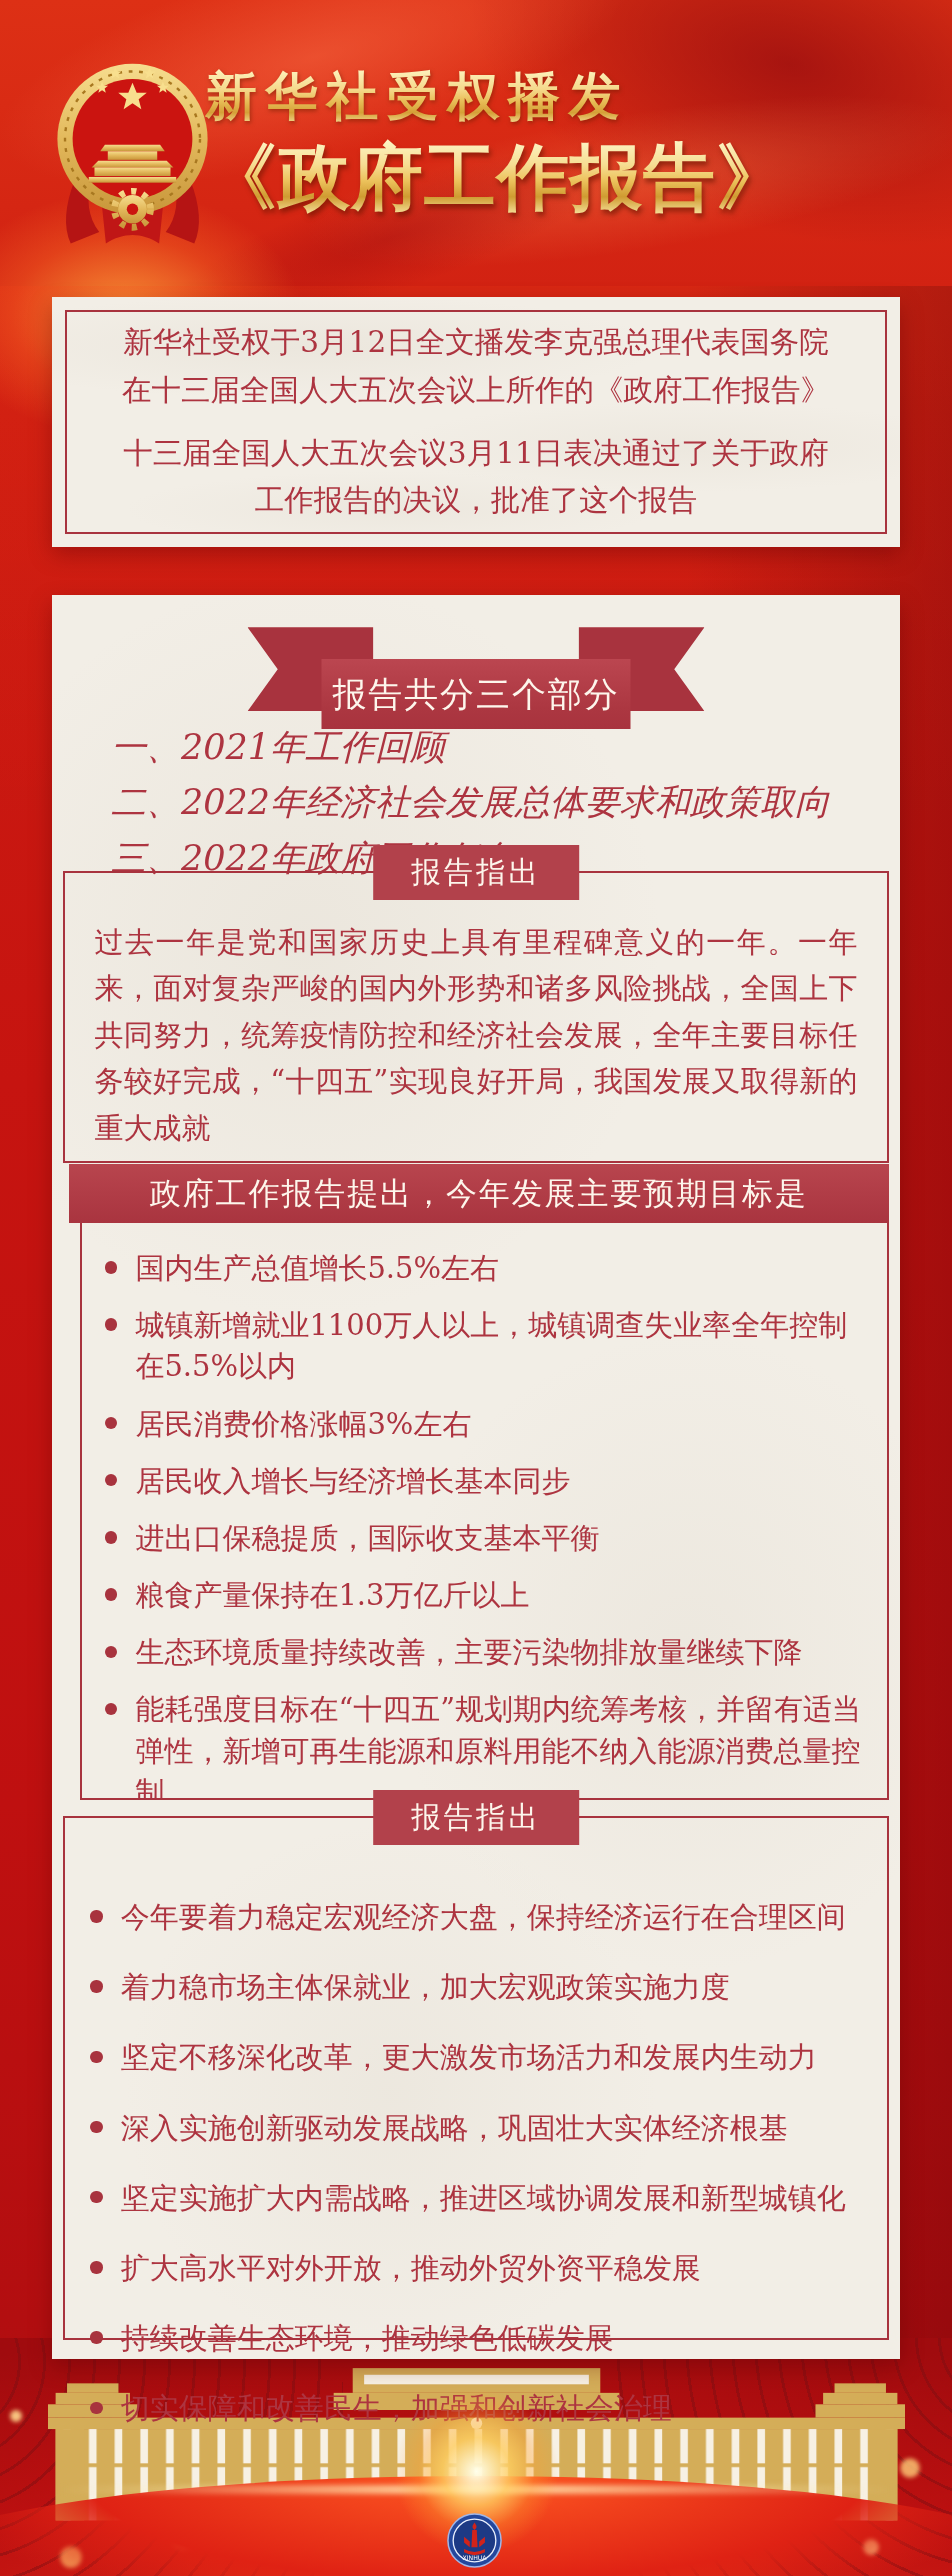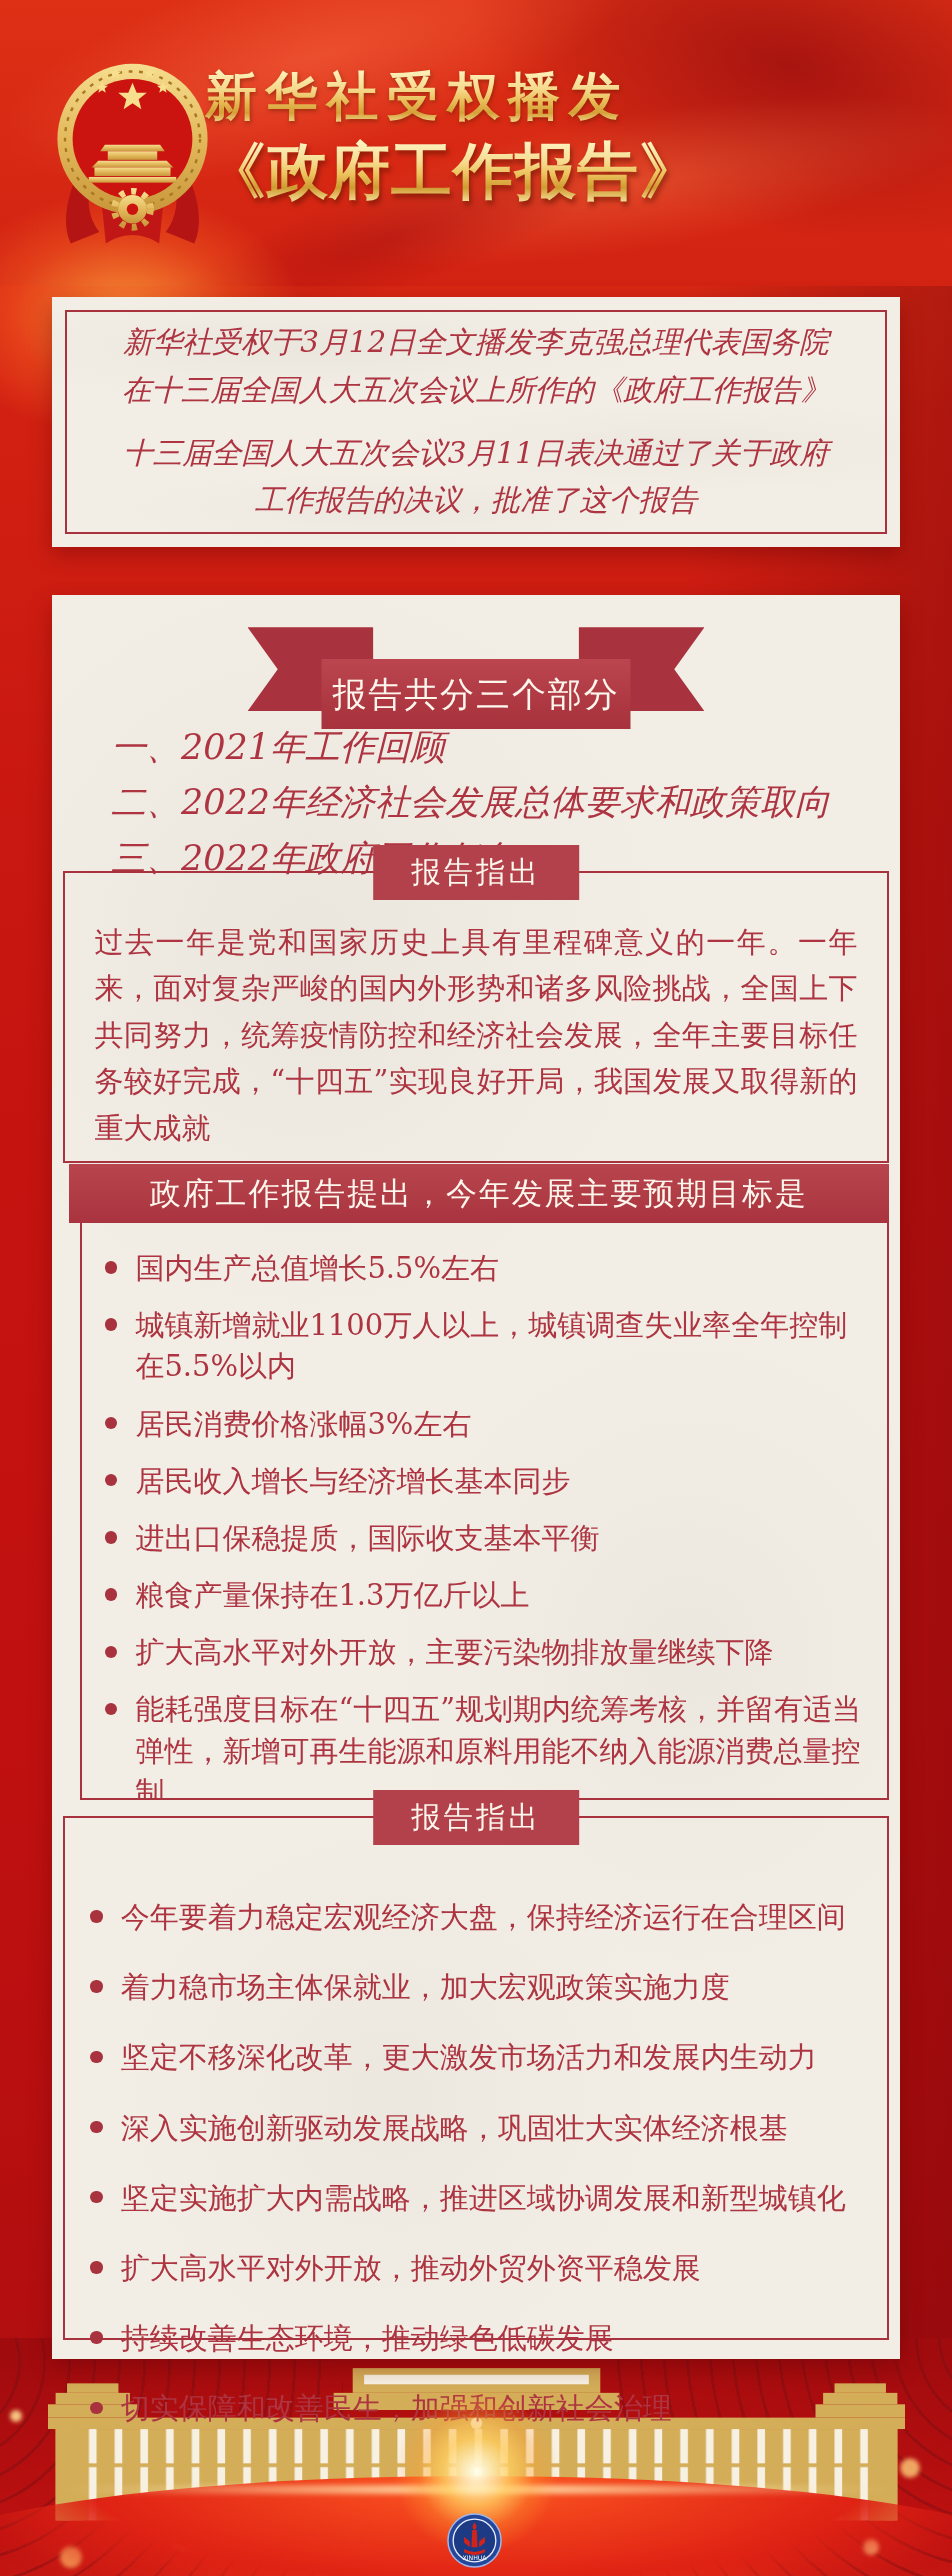--- a/index.html
+++ b/index.html
@@ -30,35 +30,35 @@
                linear-gradient(180deg,rgba(255,70,25,.14) 0%,rgba(0,0,0,0) 26%);}
   
   .header-titles{position:absolute;left:205px;right:9.5px;top:67px;}
   .agency-line{
     font-size:52px;font-weight:bold;letter-spacing:8.6px;line-height:1.1;
     background:linear-gradient(180deg,#fdf2bd 5%,#f5d88a 40%,#e8bd57 60%,#d5a037 80%,#f4dc95 100%);
     -webkit-background-clip:text;background-clip:text;color:transparent;
     filter:drop-shadow(1.9px 2.9px 1.9px rgba(110,30,0,.55));
   }
   .main-title{
-    margin-top:15.2px;font-size:61px;font-weight:bold;letter-spacing:1px;line-height:1.05;white-space:nowrap;
+    margin-top:15.2px;font-size:72px;font-weight:bold;letter-spacing:1px;line-height:1.05;white-space:nowrap;
     background:linear-gradient(180deg,#fdf4c4 2%,#f6dd92 34%,#ecc25c 55%,#cf9b31 76%,#f7e39d 100%);
     -webkit-background-clip:text;background-clip:text;color:transparent;
     filter:drop-shadow(2.9px 4.8px 2.9px rgba(100,20,0,.6));
   }
   
   .emblem{position:absolute;left:46px;top:40px;}
   
   .paper{background:#f2eee6;box-shadow:0 7.6px 21px rgba(90,0,6,.38);}
   .paper::after{content:"";position:absolute;inset:0;pointer-events:none;
     background:
       radial-gradient(60% 30% at 30% 20%,rgba(205,196,180,.18),transparent 70%),
       radial-gradient(50% 26% at 75% 60%,rgba(205,196,180,.15),transparent 70%),
       radial-gradient(45% 22% at 40% 85%,rgba(205,196,180,.15),transparent 70%);}
-  .intro-box{position:absolute;left:52px;top:297px;width:848px;height:250px;z-index:2;font-style:italic;}
+  .intro-box{position:absolute;left:52px;top:297px;width:848px;height:250px;z-index:2;}
   .intro-inner{position:absolute;inset:13.3px;border:2.9px solid #a8333e;z-index:1;
     display:flex;flex-direction:column;justify-content:center;gap:15.2px;
     padding:0 46px;text-align:center;color:#ad3440;font-size:29.5px;line-height:1.62;overflow:hidden;}
   .main-box{position:absolute;left:52px;top:595px;width:848px;height:1764px;z-index:2;}
   
   .ribbon{position:absolute;left:50%;top:19px;transform:translateX(-50%);width:457px;height:99px;z-index:1;}
   .ribbon .wing{position:absolute;top:13.3px;width:126px;height:84px;background:#a8333e;}
   .ribbon .wing.left{left:0;clip-path:polygon(0 0,100% 0,100% 100%,0 100%,24% 50%);}
   .ribbon .wing.right{right:0;clip-path:polygon(0 0,100% 0,76% 50%,100% 100%,0 100%);}
   .ribbon .fold{position:absolute;top:70px;width:16px;height:13.3px;background:#7c222b;}
@@ -210,21 +210,21 @@
 
     <div class="section-bar">政府工作报告提出，今年发展主要预期目标是</div>
     <div class="section-body">
       <ul class="bullets">
         <li>国内生产总值增长5.5%左右</li>
         <li>城镇新增就业1100万人以上，城镇调查失业率全年控制在5.5%以内</li>
         <li>居民消费价格涨幅3%左右</li>
         <li>居民收入增长与经济增长基本同步</li>
         <li>进出口保稳提质，国际收支基本平衡</li>
         <li>粮食产量保持在1.3万亿斤以上</li>
-        <li>扩大高水平对外开放，主要污染物排放量继续下降</li>
+        <li>生态环境质量持续改善，主要污染物排放量继续下降</li>
         <li>能耗强度目标在“十四五”规划期内统筹考核，并留有适当弹性，新增可再生能源和原料用能不纳入能源消费总量控制</li>
       </ul>
     </div>
 
     <div class="callout callout-2">
       <div class="badge">报告指出</div>
       <div class="body">
         <ul class="bullets">
           <li>今年要着力稳定宏观经济大盘，保持经济运行在合理区间</li>
           <li>着力稳市场主体保就业，加大宏观政策实施力度</li>

